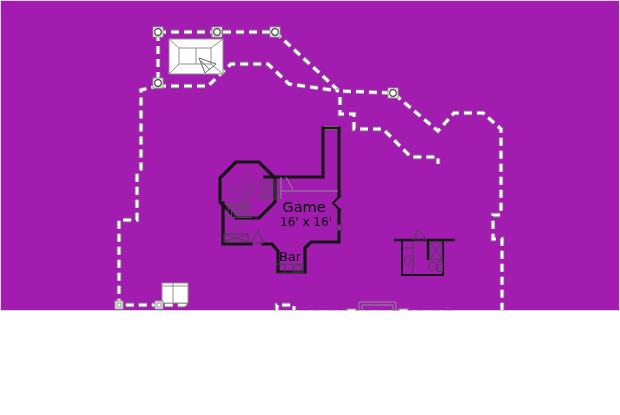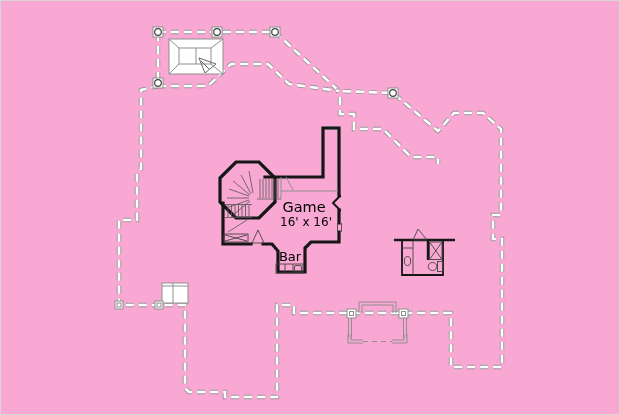--- a/index.html
+++ b/index.html
@@ -1,18 +1,18 @@
 <!DOCTYPE html>
 <html><head>
 <meta charset="utf-8">
 <style>
   html,body{margin:0;padding:0;background:#fff;}
   .frame{
-    width:620px;height:415px;box-sizing:border-box;
-    border:1px solid #d6d6d6;background:#f9a8d4;position:relative;
+    width:620px;height:311px;box-sizing:border-box;
+    border:1px solid #d6d6d6;background:#a21caf;position:relative;
     font-family:"DejaVu Sans", sans-serif;
   }
   svg{display:block;}
   
   .dash-outer{stroke:#949494;stroke-width:4.4;fill:none;stroke-dasharray:8 5;stroke-linejoin:miter;}
   .dash-core{stroke:#ffffff;stroke-width:2.6;fill:none;stroke-dasharray:8 5;stroke-linejoin:miter;}
   .wall{stroke:#161616;stroke-width:3.2;fill:none;stroke-linecap:square;stroke-linejoin:miter;}
   .wall2{stroke:#161616;stroke-width:2;fill:none;stroke-linecap:square;}
   .hair{stroke:#444444;stroke-width:0.9;fill:none;}
   .hairlight{stroke:#8f8f8f;stroke-width:1;fill:none;}

